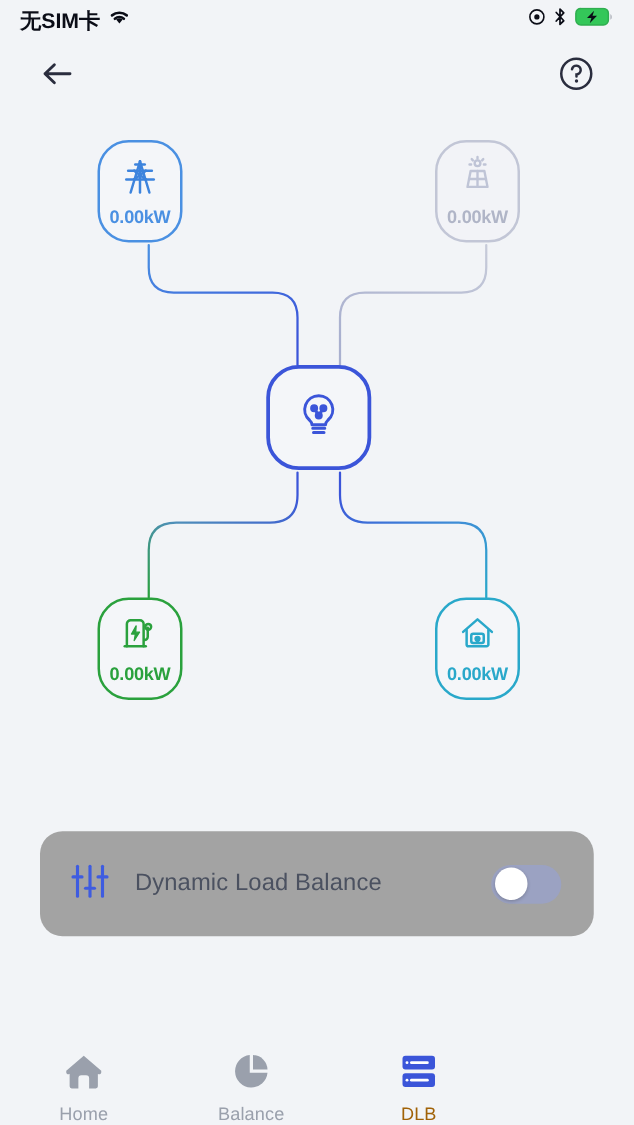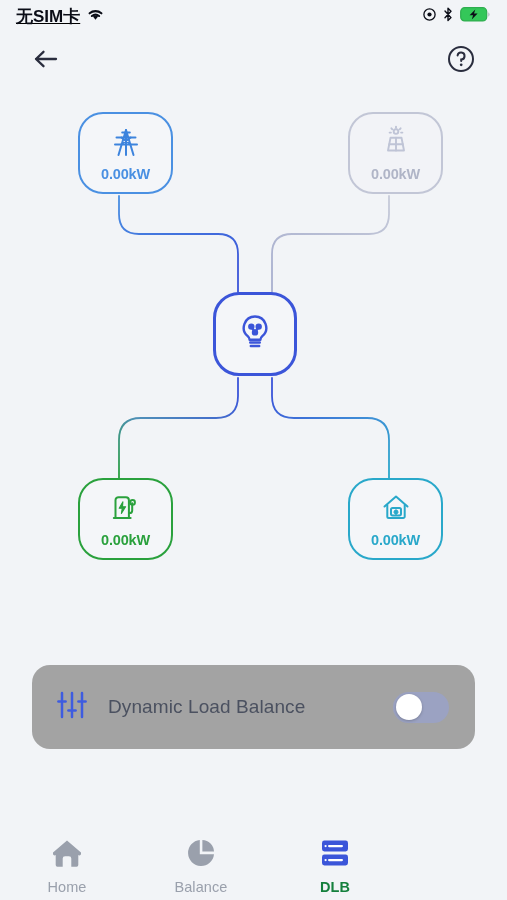--- a/index.html
+++ b/index.html
@@ -20,21 +20,20 @@
     height: 32px;
     display: flex;
     align-items: center;
     padding: 0 16px;
     position: relative;
   }
   .status-left {
     display: flex;
     align-items: center;
     gap: 6px;
-    text-decoration: underline;
   }
   .status-carrier {
     font-size: 17px;
     font-weight: 600;
     color: #0b0d17;
     letter-spacing: 0px;
     line-height: 1;
   }
   .wifi-icon { display: block; }
   .status-time {
@@ -76,21 +75,21 @@
   }
   .flow-lines {
     position: absolute;
     top: 0; left: 0;
     width: 507px;
     height: 500px;
     pointer-events: none;
   }
   .node {
     position: absolute;
-    width: 95px;
+    width: 68px;
     height: 82px;
     border-radius: 25px;
     background: #f4f6f9;
     border: 2.5px solid #4a90e2;
     display: flex;
     flex-direction: column;
     align-items: center;
     justify-content: center;
     cursor: pointer;
     gap: 1px;
@@ -150,38 +149,38 @@
     box-shadow: 0 1px 3px rgba(0,0,0,.22);
   }
 
   
   .tab-bar {
     position: absolute;
     left: 0; bottom: 0;
     width: 402px;
     height: 78px;
     display: flex;
-    align-items: center;
+    align-items: flex-end;
     padding-top: 10px;
     background: #f2f4f7;
   }
   .tab {
     flex: 1;
     display: flex;
     flex-direction: column;
     align-items: center;
     gap: 7px;
     cursor: pointer;
   }
   .tab-label {
     font-size: 14.5px;
     color: #9aa0ac;
     letter-spacing: 0.1px;
   }
-  .tab.active .tab-label { color: #15803d; font-weight: 700; }
+  .tab.active .tab-label { color: #a16207; font-weight: 400; }
 </style>
 </head>
 <body>
 
 <div class="status-bar">
   <div class="status-left">
     <span class="status-carrier">无SIM卡</span>
     <span class="wifi-icon">
       <svg width="19" height="15" viewBox="0 0 19 15">
         <path d="M9.5 12.8 L12.1 9.6 a4.1 4.1 0 0 0 -5.2 0 Z" fill="#0b0d17"></path>

